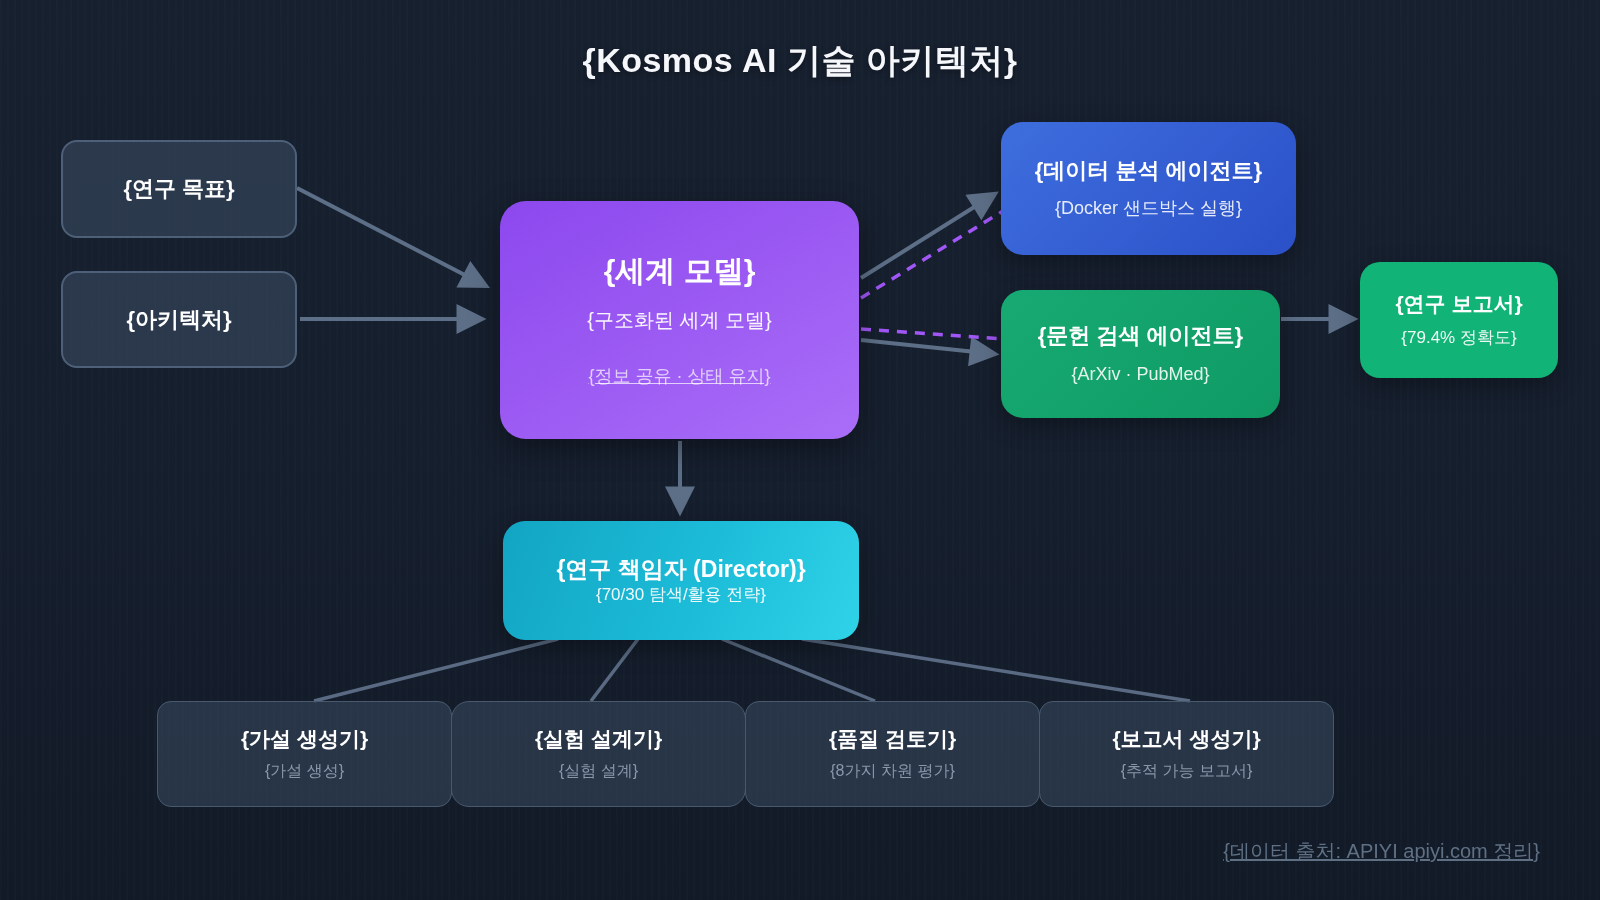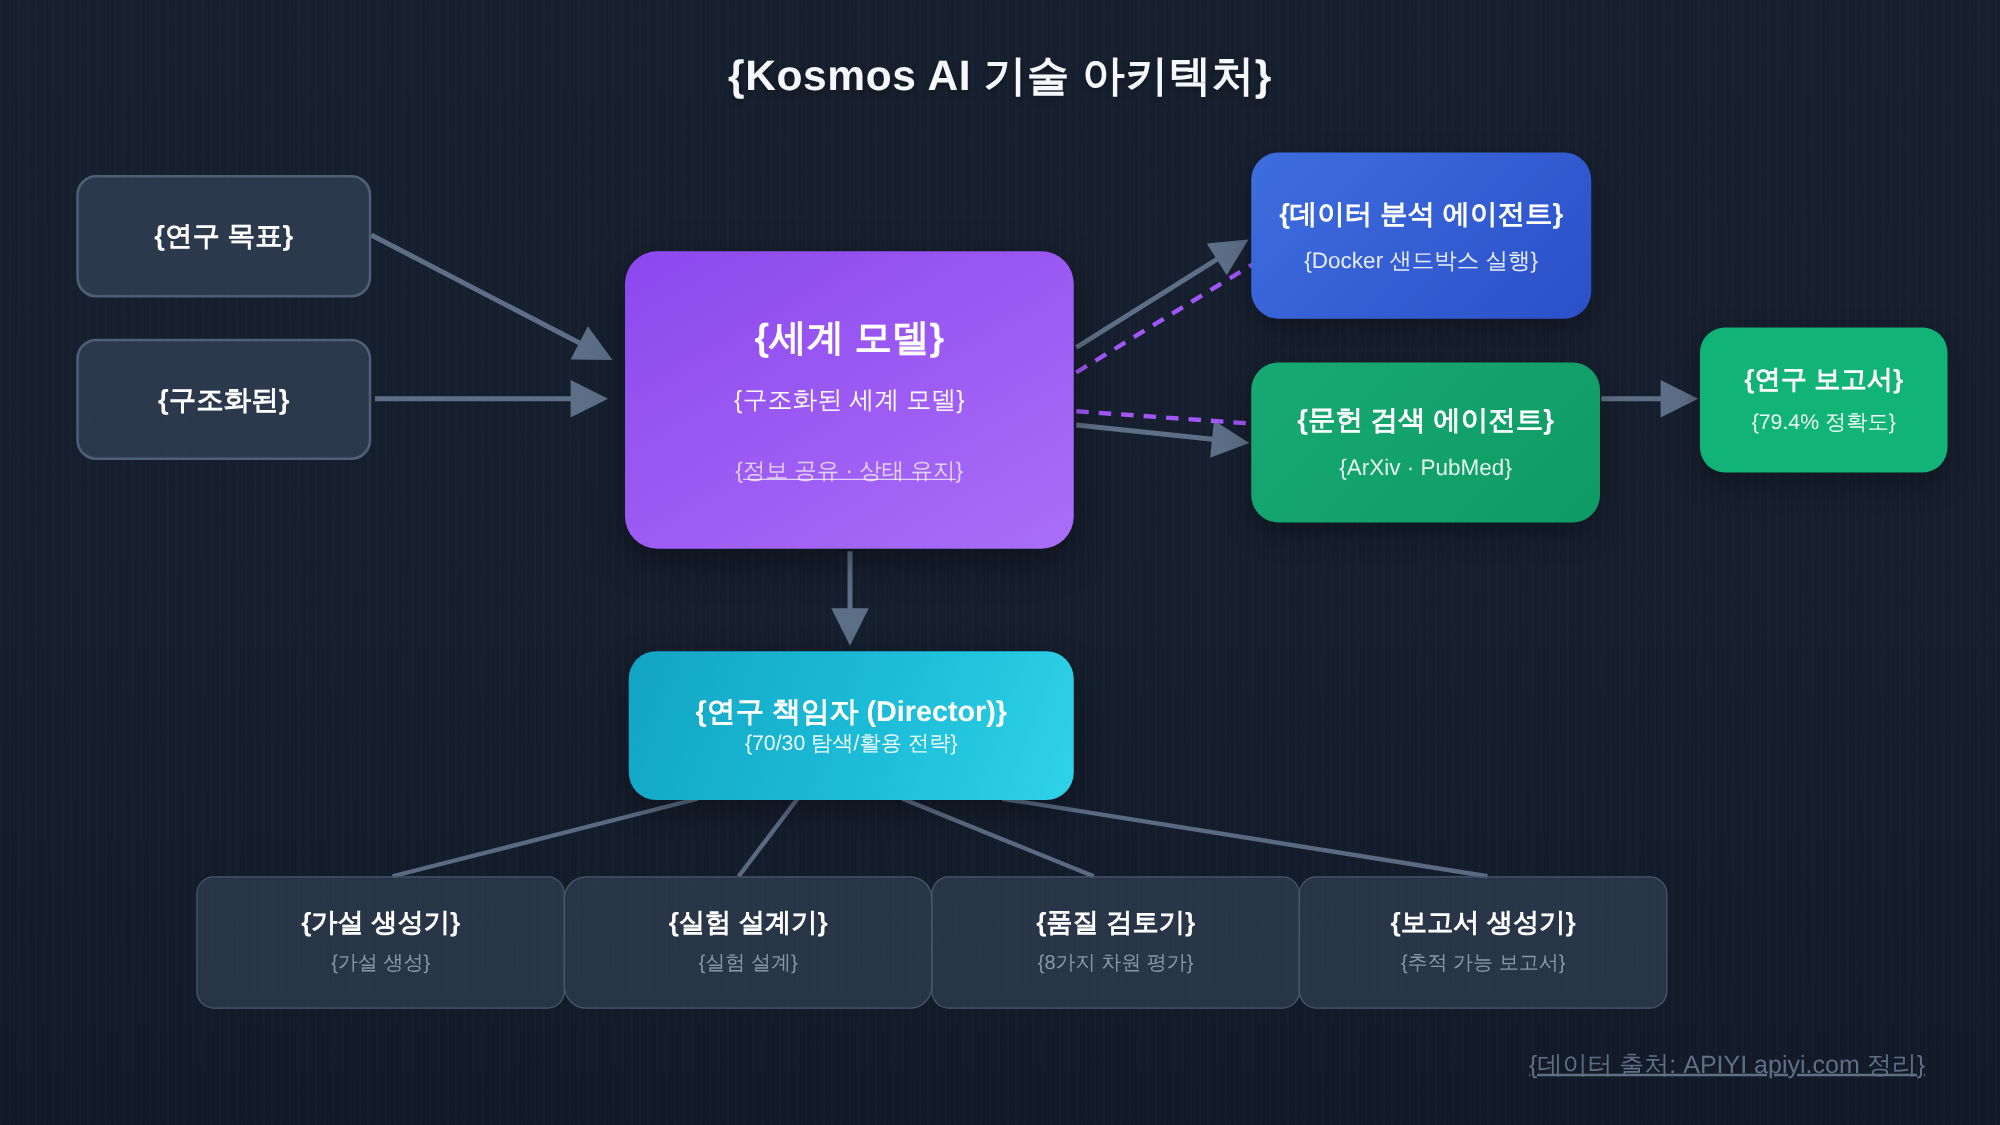--- a/index.html
+++ b/index.html
@@ -37,21 +37,21 @@
   .n-world{
     left:500px;top:201px;width:359px;height:238px;border-radius:26px;
     background:linear-gradient(150deg,#8c48ee 0%,#9a58f2 45%,#a96ef8 100%);
     box-shadow:0 10px 30px rgba(0,0,0,0.35);
   }
   .n-world .t{font-size:30px;margin-bottom:18px;}
   .n-world .s1{font-size:20px;color:rgba(255,255,255,0.95);}
   .n-world .s2{font-size:18px;color:rgba(255,255,255,0.70);margin-top:32px;text-decoration:underline;}
   
   .n-analysis{
-    left:1001px;top:122px;width:272px;height:133px;border-radius:22px;
+    left:1001px;top:122px;width:295px;height:133px;border-radius:22px;
     background:linear-gradient(135deg,#3e6ede 0%,#2b50c8 100%);
     box-shadow:0 8px 24px rgba(0,0,0,0.3);
   }
   .n-analysis .t{font-size:22px;margin-bottom:13px;}
   .n-analysis .s{font-size:18px;color:rgba(255,255,255,0.88);}
   
   .n-literature{
     left:1001px;top:290px;width:279px;height:128px;border-radius:22px;
     background:linear-gradient(135deg,#17aa72 0%,#0f9a64 100%);
     box-shadow:0 8px 24px rgba(0,0,0,0.3);
@@ -120,21 +120,21 @@
       <line x1="722" y1="639" x2="875" y2="701"></line>
       <line x1="802" y1="639" x2="1190" y2="701"></line>
     </g>
   </svg>
 
   <div class="node slate n-goal">
     <span class="t">{연구 목표}</span>
   </div>
 
   <div class="node slate n-dataset">
-    <span class="t">{구조화된}</span>
+    <span class="t">{아키텍처}</span>
   </div>
 
   <div class="node n-world">
     <span class="t">{세계 모델}</span>
     <span class="s s1">{구조화된 세계 모델}</span>
     <span class="s s2">{정보 공유 · 상태 유지}</span>
   </div>
 
   <div class="node n-analysis">
     <span class="t">{데이터 분석 에이전트}</span>

